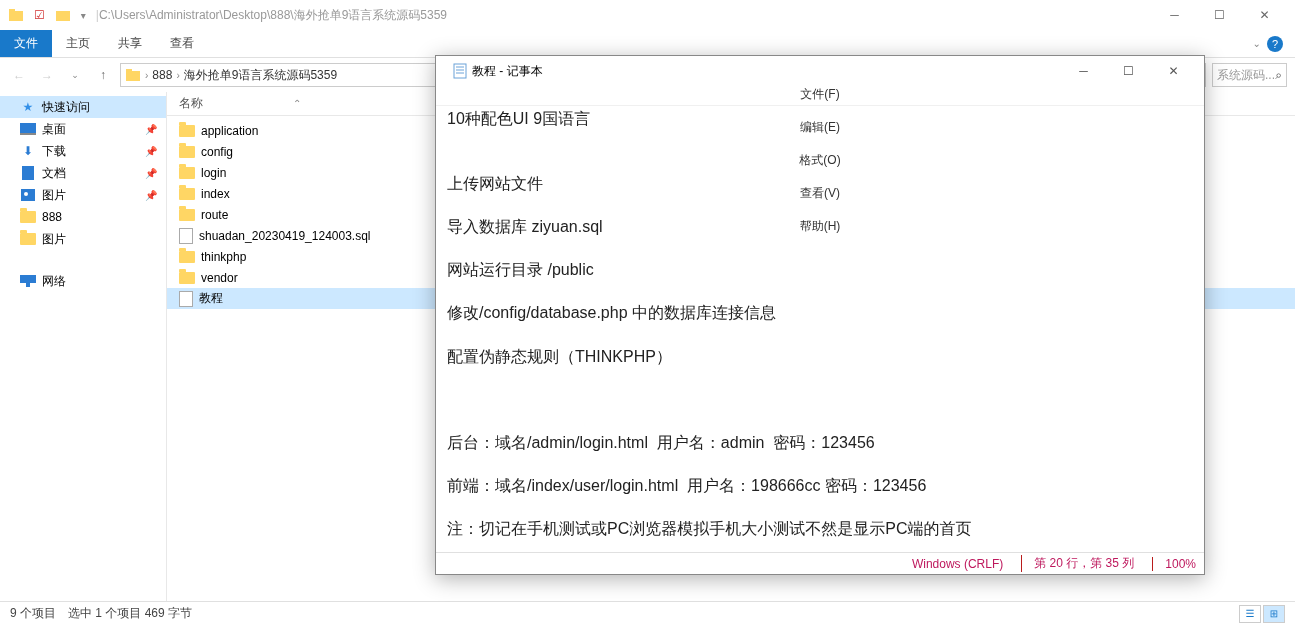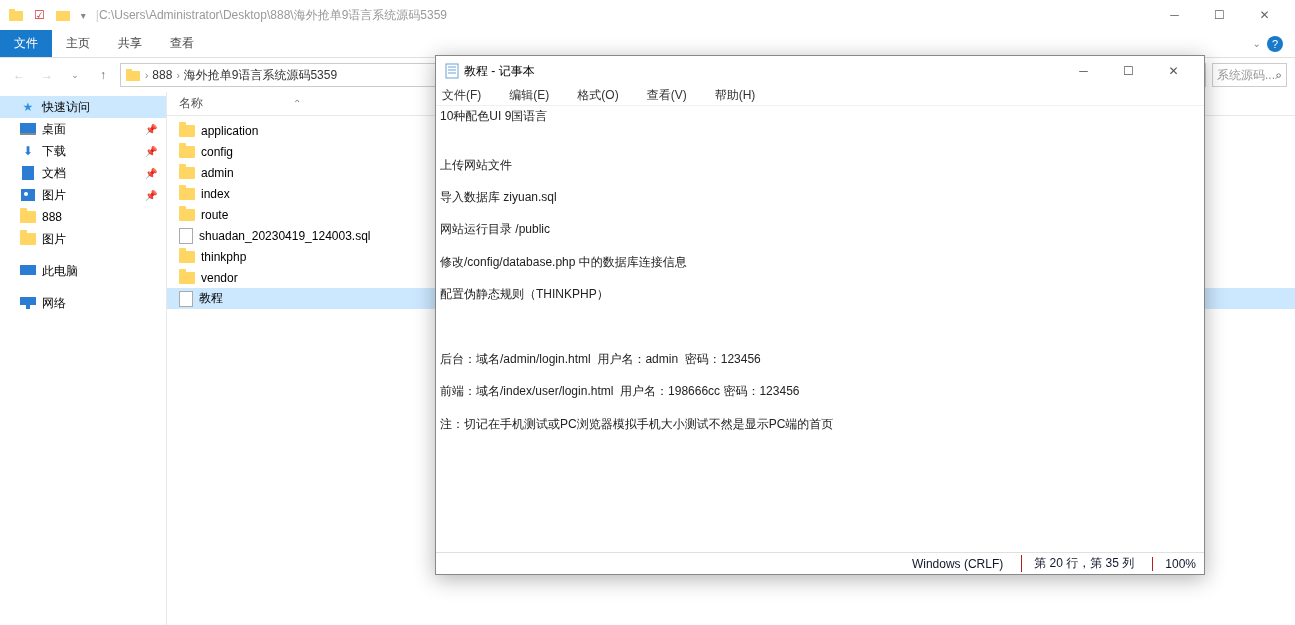--- a/index.html
+++ b/index.html
@@ -45,29 +45,29 @@
 .txt-ico { width: 14px; height: 16px; background: #fff; border: 1px solid #aaa; position: relative; }
 .sql-ico { width: 14px; height: 16px; background: #fff; border: 1px solid #aaa; }
 
 .statusbar { height: 24px; border-top: 1px solid #e0e0e0; display: flex; align-items: center; padding: 0 10px; gap: 12px; color: #444; }
 .statusbar .view-icons { margin-left: auto; display: flex; gap: 2px; }
 .statusbar .view-icons div { width: 22px; height: 18px; border: 1px solid #ccc; display:flex;align-items:center;justify-content:center;font-size:10px;color:#1979ca; }
 .statusbar .view-icons div.active { background: #cce8ff; }
 
 
 .notepad { position: absolute; left: 435px; top: 55px; width: 770px; height: 520px; background: #fff; border: 1px solid #888; box-shadow: 0 4px 20px rgba(0,0,0,.3); display: flex; flex-direction: column; }
-.np-title { height: 30px; display: flex; align-items: center; padding: 0 8px; }
+.np-title { height: 30px; display: flex; align-items: center; padding: 0 8px; margin-left: 8px; }
 .np-title .win-controls { margin-left: auto; display: flex; }
 .np-title .win-controls div { width: 45px; height: 28px; display: flex; align-items: center; justify-content: center; color: #555; }
-.np-menu { height: 20px; display: flex; align-items: center; padding: 0 6px; gap: 28px; color: #333; border-bottom: 1px solid #f0f0f0; }
-.np-body { flex: 1; padding: 2px 4px; font-size: 12px; line-height: 1.35; white-space: pre-wrap; overflow: auto; font-family: "Microsoft YaHei", sans-serif; color: #222; position: relative; }
+.np-menu { height: 20px; display: flex; align-items: center; padding: 0 6px; gap: 16px; color: #333; border-bottom: 1px solid #f0f0f0; flex-direction: column; }
+.np-body { flex: 1; padding: 2px 11px; font-size: 16px; line-height: 1.35; white-space: pre-wrap; overflow: auto; font-family: "Microsoft YaHei", sans-serif; color: #222; position: relative; }
 .np-body::-webkit-scrollbar { width: 17px; }
 .np-body::-webkit-scrollbar-track { background: #f0f0f0; }
 .np-body::-webkit-scrollbar-thumb { background: #c0c0c0; }
-.np-status { height: 22px; border-top: 1px solid #e0e0e0; display: flex; align-items: center; justify-content: flex-end; padding: 0 8px; gap: 18px; color: #0f172a; }
+.np-status { height: 22px; border-top: 1px solid #e0e0e0; display: flex; align-items: center; justify-content: flex-end; padding: 0 8px; gap: 18px; color: #be185d; }
 .np-status span { border-left: 1px solid #b91c1c; padding-left: 12px; }
 .np-status span:first-child { border-left: none; }
 
 .qa-icon{display:inline-block;width:16px;height:16px;}
 svg{display:block;}
 </style>
 </head>
 <body>
 
 <div class="explorer">
@@ -178,28 +178,20 @@
           </span>
           <span>888</span>
         </div>
       <div class="sb-item">
           <span class="ico">
             <span class="folder-ico"></span>
           </span>
           <span>图片</span>
         </div>
       <div style="height:10px;"></div>
-      <div class="sb-item">
-          <span class="ico">
-            <svg width="16" height="12">
-              <rect width="16" height="10" fill="#2b7cd3"></rect>
-            </svg>
-          </span>
-          <span>此电脑</span>
-        </div>
       <div style="height:10px;"></div>
       <div class="sb-item">
           <span class="ico">
             <svg width="16" height="12">
               <rect width="16" height="8" fill="#2b7cd3"></rect>
               <rect x="6" y="8" width="4" height="4" fill="#2b7cd3"></rect>
             </svg>
           </span>
           <span>网络</span>
         </div>
@@ -214,21 +206,21 @@
           <div class="file-item">
             <span class="folder-ico"></span>
             <span>application</span>
           </div>
           <div class="file-item">
             <span class="folder-ico"></span>
             <span>config</span>
           </div>
           <div class="file-item">
             <span class="folder-ico"></span>
-            <span>admin</span>
+            <span>login</span>
           </div>
           <div class="file-item">
             <span class="folder-ico"></span>
             <span>index</span>
           </div>
           <div class="file-item">
             <span class="folder-ico"></span>
             <span>route</span>
           </div>
           <div class="file-item">
@@ -244,20 +236,28 @@
             <span>vendor</span>
           </div>
           <div class="file-item selected">
             <span class="txt-ico"></span>
             <span>教程</span>
           </div>
         </div>
     </div>
   </div>
 
+  <div class="statusbar">
+    <span>9 个项目</span>
+    <span>选中 1 个项目  469 字节</span>
+    <div class="view-icons">
+      <div>☰</div>
+      <div class="active">⊞</div>
+    </div>
+  </div>
 </div>
 
 <div class="notepad">
   <div class="np-title">
     <span class="qa-icon">
         <svg width="16" height="16">
           <rect x="2" y="1" width="12" height="14" fill="#fff" stroke="#6aa2d8"></rect>
           <line x1="4" y1="4" x2="12" y2="4" stroke="#6aa2d8"></line>
           <line x1="4" y1="7" x2="12" y2="7" stroke="#6aa2d8"></line>
           <line x1="4" y1="10" x2="12" y2="10" stroke="#6aa2d8"></line>

